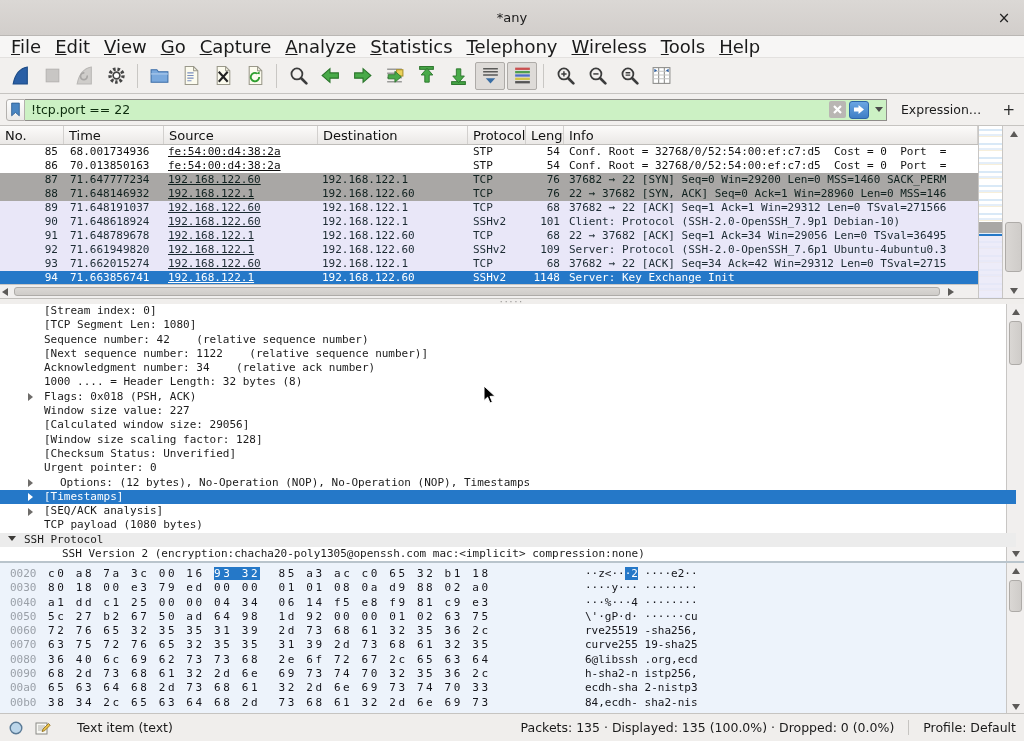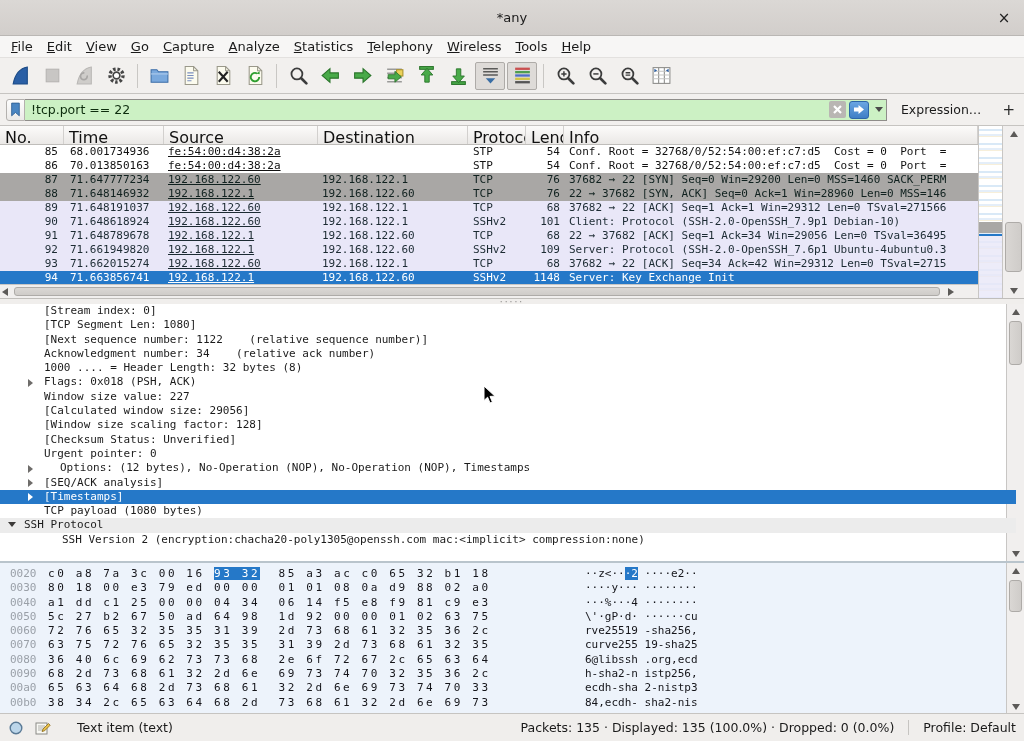--- a/index.html
+++ b/index.html
@@ -7,21 +7,21 @@
   body { font-family:"DejaVu Sans","Liberation Sans",sans-serif; font-size:12px; color:#1b1b1b; background:#fff; position:relative; }
   .mono { font-family:"DejaVu Sans Mono","Liberation Mono",monospace; }
 
   
   .titlebar { height:36px; background:linear-gradient(#dbd8d5,#d2cecb); border-bottom:1px solid #bab7b4; position:relative; display:flex; align-items:center; justify-content:center; }
   .titlebar .title { font-size:13px; color:#1a1a1a; }
   .titlebar .close-btn { position:absolute; right:10px; top:8px; width:20px; height:20px; display:flex; align-items:center; justify-content:center; font-size:15px; color:#222; cursor:default; }
 
   
   .menubar { height:22px; background:#f7f6f5; display:flex; align-items:center; padding-left:4px; border-bottom:1px solid #e3e1df; }
-  .menu-item { display:inline-block; padding:2px 7px 3px 7px; font-size:13px; color:#1a1a1a; }
+  .menu-item { display:inline-block; padding:2px 7px 3px 7px; font-size:18px; color:#1a1a1a; }
   .menu-item::first-letter { text-decoration:underline; }
 
   
   .toolbar { height:36px; background:#f2f0ee; border-bottom:1px solid #c6c4c1; display:flex; align-items:center; padding-left:4px; }
   .tb-btn { width:30px; height:28px; display:flex; align-items:center; justify-content:center; border:1px solid transparent; border-radius:2px; margin:0 1px; }
   .tb-btn svg { width:21px; height:21px; }
   .tb-btn.pressed { background:#dedbd8; border:1px solid #aeaba8; }
   .tb-btn.disabled { opacity:.55; }
   .tb-sep { width:1px; height:24px; background:#c9c7c4; margin:0 5px; }
 
@@ -34,21 +34,21 @@
   .clear-btn { width:17px; height:17px; background:#b9b6b3; border-radius:2px; display:flex; align-items:center; justify-content:center; }
   .apply-btn { width:20px; height:18px; background:linear-gradient(#6aa6e2,#3f7fc6); border:1px solid #2d66a8; border-radius:3px; display:flex; align-items:center; justify-content:center; }
   .combo-caret { width:0; height:0; border-left:4px solid transparent; border-right:4px solid transparent; border-top:5px solid #4a4a4a; margin-left:3px; }
   .expression-label { font-size:12.5px; color:#1a1a1a; margin-left:14px; white-space:nowrap; }
   .add-filter-btn { font-size:15px; color:#2a2a2a; margin-left:18px; width:22px; text-align:center; }
 
   
   .packet-list { height:173px; display:grid; grid-template-columns:978px 24px 22px; position:relative; border-bottom:1px solid #c0bebb; }
   .pl-left { display:flex; flex-direction:column; overflow:hidden; }
   .pl-header { height:19px; background:linear-gradient(#fcfbfa,#eae8e6); border-bottom:1px solid #bfbdba; display:flex; }
-  .pl-hcell { font-size:16px; color:#111; padding:2px 0 9px 5px; border-right:1px solid #d2d0ce; overflow:hidden; white-space:nowrap; }
+  .pl-hcell { font-size:13px; color:#111; padding:2px 0 9px 5px; border-right:1px solid #d2d0ce; overflow:hidden; white-space:nowrap; }
   .pl-rows { flex:1; background:#fff; overflow:hidden; }
   .prow { height:14px; display:flex; font-size:11px; line-height:14px; white-space:pre; }
   .prow > div { overflow:hidden; white-space:pre; }
   .prow.c-white { background:#ffffff; color:#111; }
   .prow.c-gray { background:#a9a7a5; color:#10211f; }
   .prow.c-lav { background:#e9e7f8; color:#1c2b33; }
   .prow.c-sel { background:#2578c8; color:#fff; }
   .pc-no { width:64px; text-align:right; padding-right:6px; }
   .pc-time { width:100px; padding-left:6px; }
   .pc-src { width:154px; padding-left:4px;text-decoration:underline; }
@@ -360,32 +360,33 @@
     <div class="sb-arrow up">
         <div class="tri-up"></div>
       </div>
     <div class="sb-thumb-v" style="top:17px; height:44px;"></div>
     <div class="sb-arrow down">
         <div class="tri-dn"></div>
       </div>
   </div>
 <div class="drow"><span class="dtext" style="left: 44px;">[Stream index: 0]</span></div>
     <div class="drow"><span class="dtext" style="left: 44px;">[TCP Segment Len: 1080]</span></div>
+    <div class="drow"><span class="dtext" style="left: 44px;">Sequence number: 42    (relative sequence number)</span></div>
     <div class="drow"><span class="dtext" style="left: 44px;">[Next sequence number: 1122    (relative sequence number)]</span></div>
     <div class="drow"><span class="dtext" style="left: 44px;">Acknowledgment number: 34    (relative ack number)</span></div>
     <div class="drow"><span class="dtext" style="left: 44px;">1000 .... = Header Length: 32 bytes (8)</span></div>
     <div class="drow"><span class="arrow tri-right" style="left: 28px;"></span><span class="dtext" style="left: 44px;">Flags: 0x018 (PSH, ACK)</span></div>
     <div class="drow"><span class="dtext" style="left: 44px;">Window size value: 227</span></div>
     <div class="drow"><span class="dtext" style="left: 44px;">[Calculated window size: 29056]</span></div>
     <div class="drow"><span class="dtext" style="left: 44px;">[Window size scaling factor: 128]</span></div>
     <div class="drow"><span class="dtext" style="left: 44px;">[Checksum Status: Unverified]</span></div>
     <div class="drow"><span class="dtext" style="left: 44px;">Urgent pointer: 0</span></div>
     <div class="drow"><span class="arrow tri-right" style="left: 28px;"></span><span class="dtext" style="left: 60px;">Options: (12 bytes), No-Operation (NOP), No-Operation (NOP), Timestamps</span></div>
+    <div class="drow selected"><span class="arrow tri-right" style="left: 28px;"></span><span class="dtext" style="left: 44px;">[Timestamps]</span></div>
     <div class="drow"><span class="arrow tri-right" style="left: 28px;"></span><span class="dtext" style="left: 44px;">[SEQ/ACK analysis]</span></div>
-    <div class="drow selected"><span class="arrow tri-right" style="left: 28px;"></span><span class="dtext" style="left: 44px;">[Timestamps]</span></div>
     <div class="drow"><span class="dtext" style="left: 44px;">TCP payload (1080 bytes)</span></div>
     <div class="drow shaded"><span class="arrow tri-down" style="left: 8px;"></span><span class="dtext" style="left: 24px;">SSH Protocol</span></div>
     <div class="drow"><span class="dtext" style="left: 62px;">SSH Version 2 (encryption:chacha20-poly1305@openssh.com mac:&lt;implicit&gt; compression:none)</span></div>
   </div>
 
 <div class="hexpane mono" id="hexpane">
   <div class="sb-v" style="position:absolute; right:0; top:0; bottom:0; width:18px;">
     <div class="sb-arrow up">
         <div class="tri-up"></div>
       </div>

